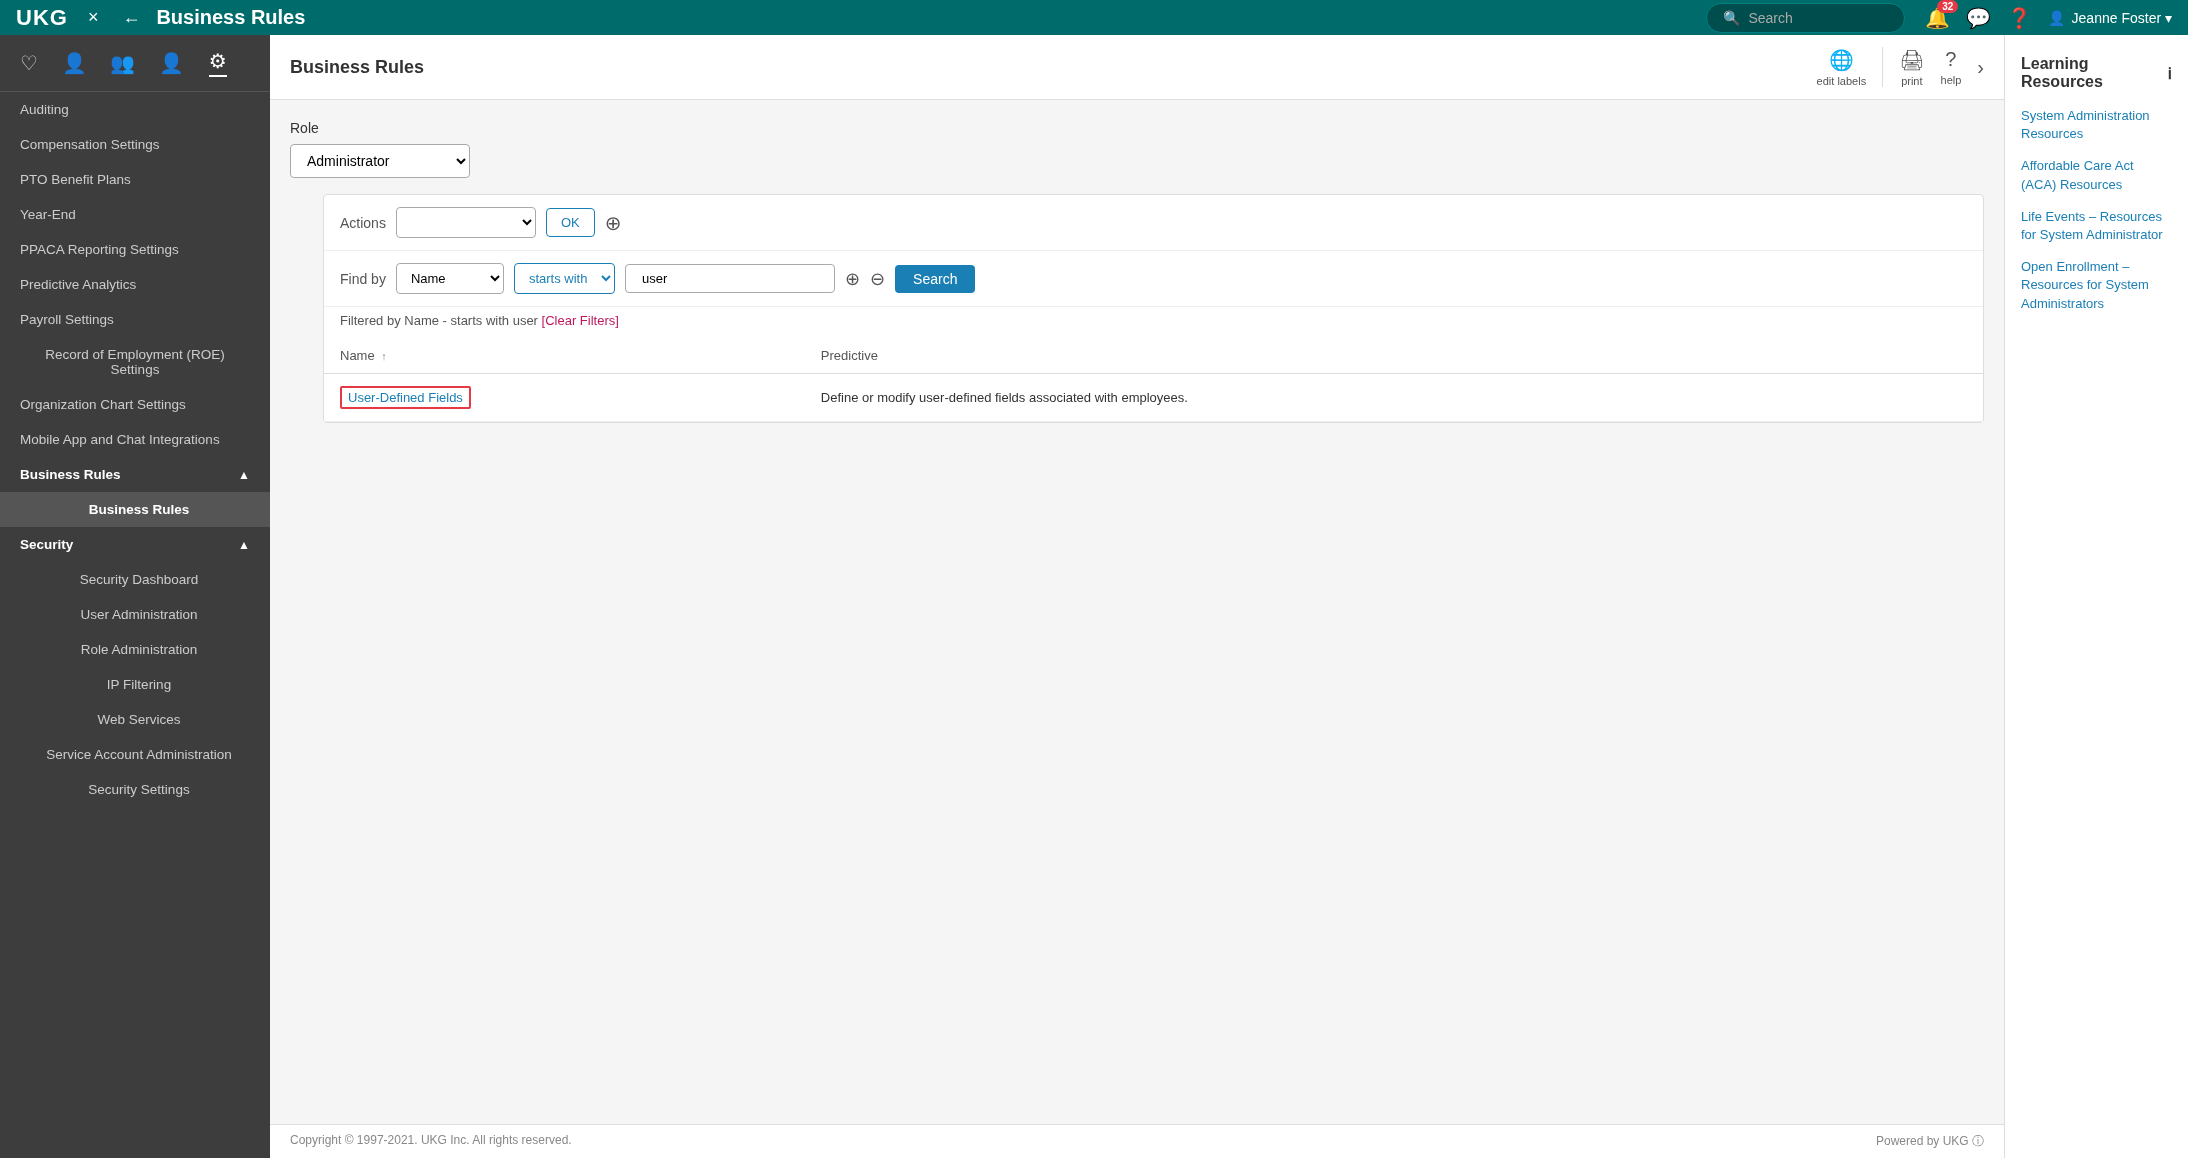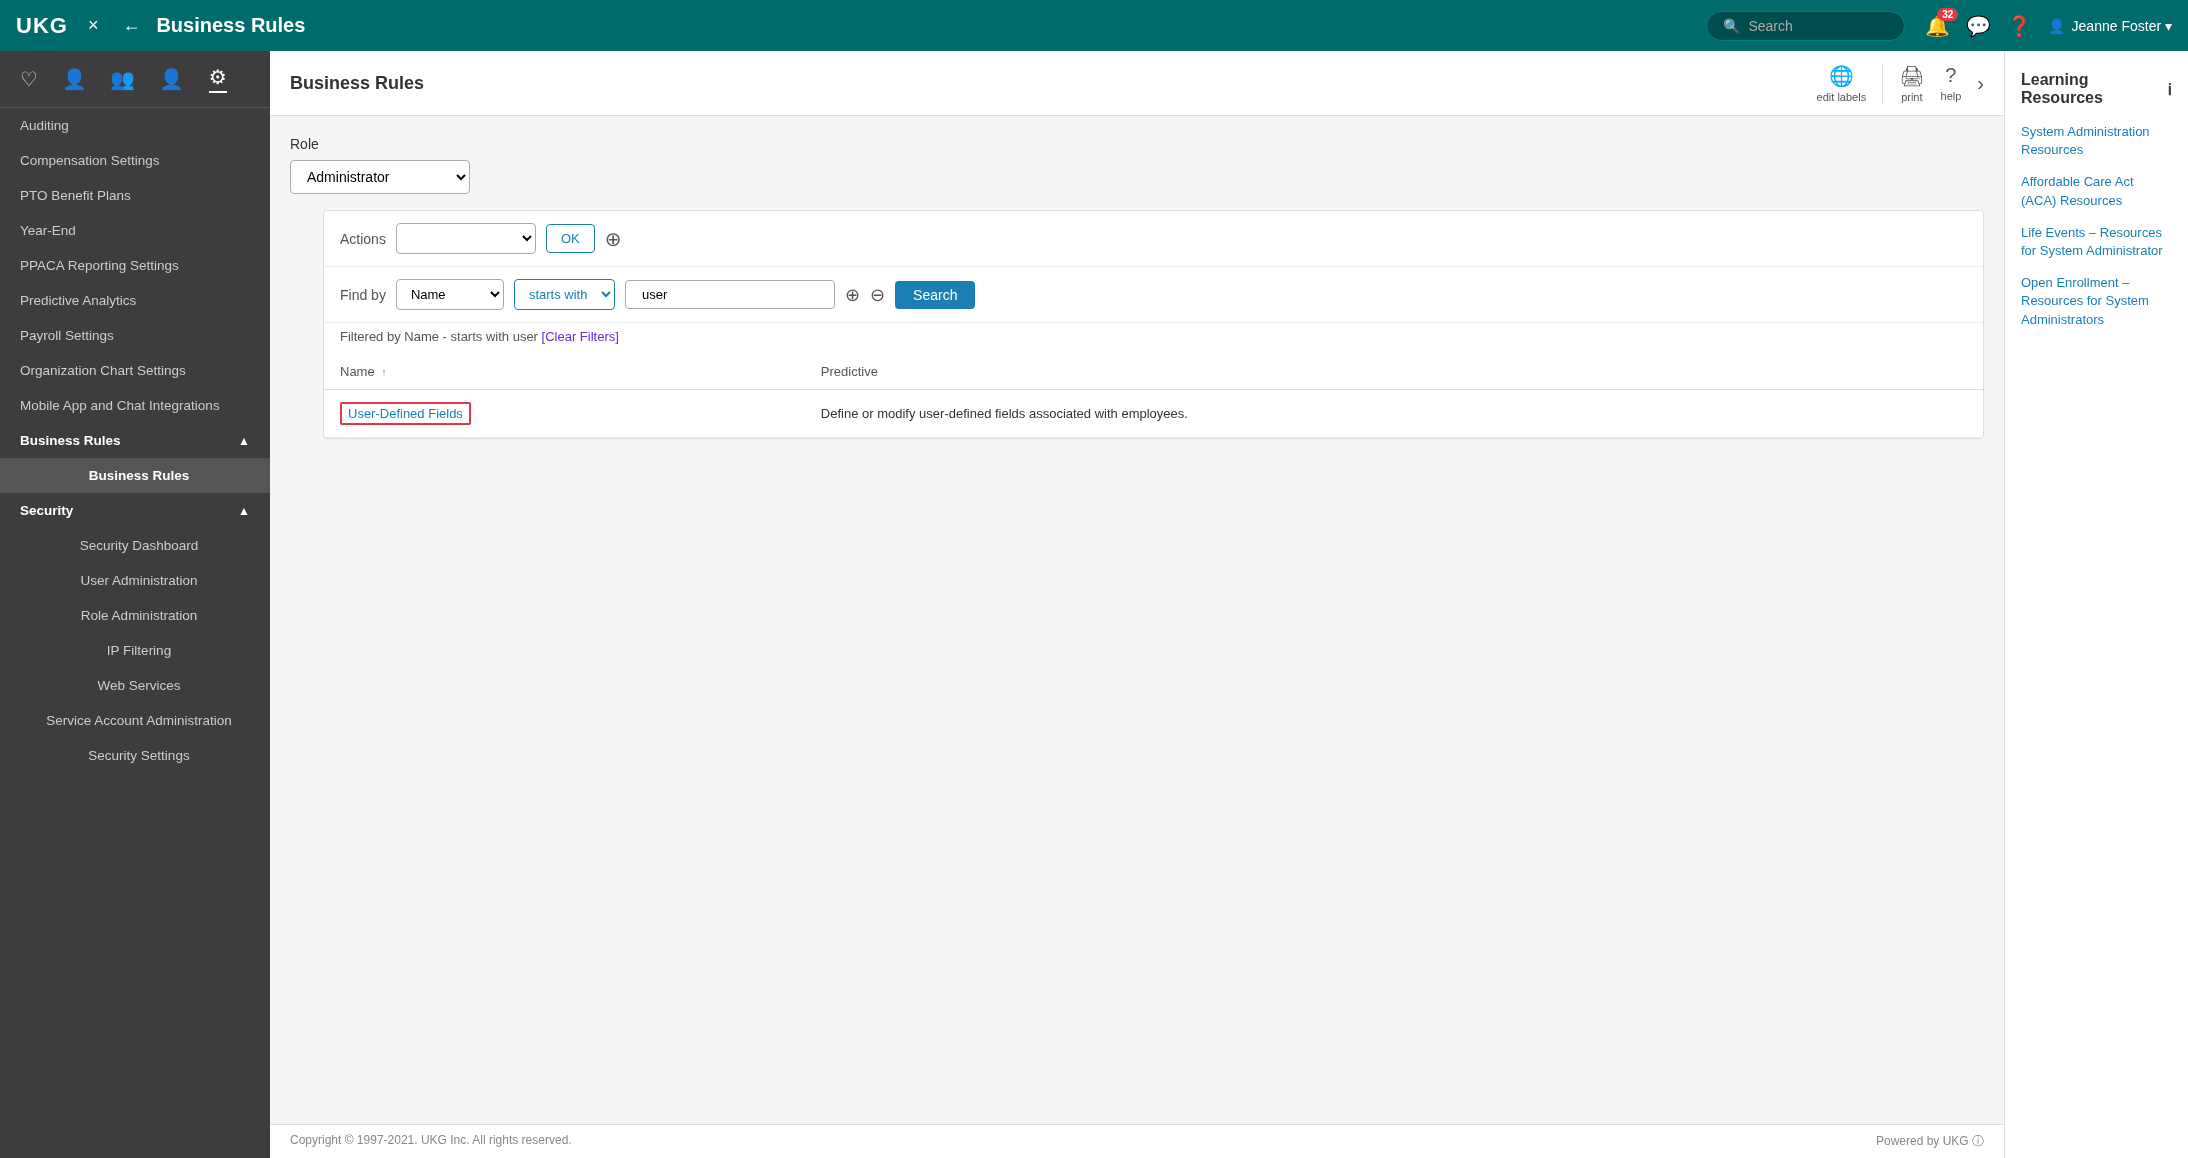--- a/index.html
+++ b/index.html
@@ -2,21 +2,21 @@
 <html><head>
   <meta charset="utf-8">
   <style>
     * { box-sizing: border-box; margin: 0; padding: 0; }
     body { font-family: -apple-system, BlinkMacSystemFont, 'Segoe UI', Arial, sans-serif; font-size: 14px; background: #f0f0f0; display: flex; flex-direction: column; height: 100vh; overflow: hidden; }
 
     
     .top-nav {
       background: #006b6b;
       color: white;
-      height: 51px;
+      height: 35px;
       display: flex;
       align-items: center;
       padding: 0 16px;
       gap: 12px;
       flex-shrink: 0;
     }
     .top-nav .logo {
       font-size: 22px;
       font-weight: bold;
       color: white;
@@ -323,21 +323,21 @@
       cursor: pointer;
       font-weight: 500;
     }
     .plus-circle { font-size: 18px; color: #555; cursor: pointer; }
     .minus-circle { font-size: 18px; color: #555; cursor: pointer; }
     .filter-info {
       padding: 6px 16px 10px;
       font-size: 13px;
       color: #555;
     }
-    .clear-filters-link { color: #6d28d9; text-decoration: none; cursor: pointer; }
+    .clear-filters-link { color: #be185d; text-decoration: none; cursor: pointer; }
 
     
     .results-table {
       width: 100%;
       border-collapse: collapse;
       margin-top: 0;
     }
     .results-table th {
       text-align: left;
       padding: 10px 16px;
@@ -456,20 +456,23 @@
         <span>Year-End</span>
       </div>
       <div class="sidebar-item">
         <span>PPACA Reporting Settings</span>
       </div>
       <div class="sidebar-item">
         <span>Predictive Analytics</span>
       </div>
       <div class="sidebar-item">
         <span>Payroll Settings</span>
+      </div>
+      <div class="sidebar-item">
+        <span>Record of Employment (ROE) Settings</span>
       </div>
       <div class="sidebar-item">
         <span>Organization Chart Settings</span>
       </div>
       <div class="sidebar-item">
         <span>Mobile App and Chat Integrations</span>
       </div>
 
       <div class="sidebar-section-header">
         <span>Business Rules</span>

